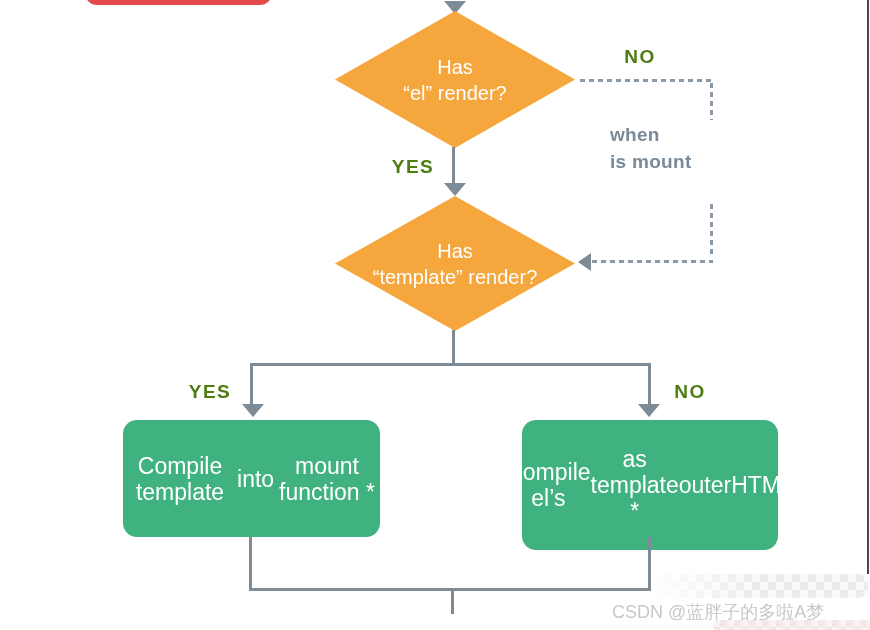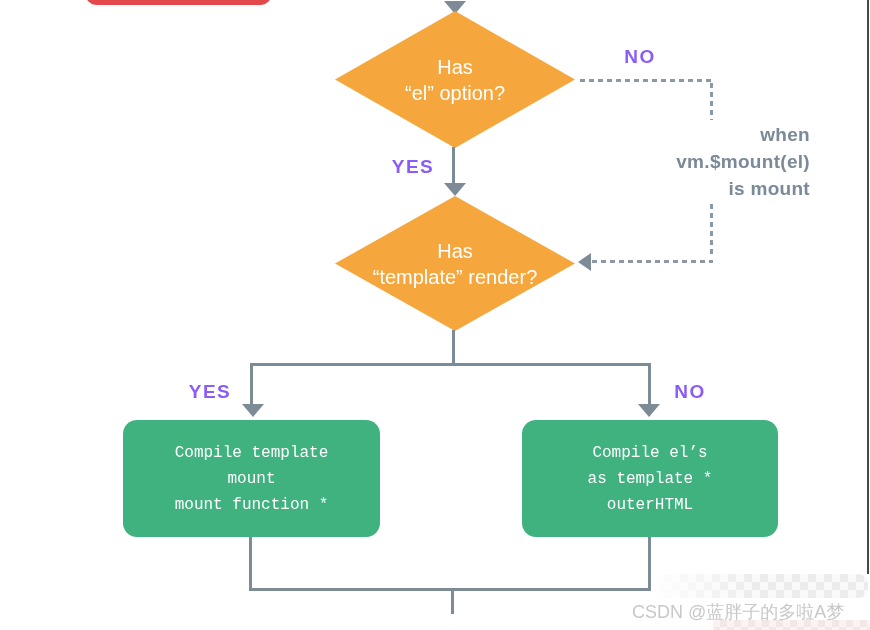--- a/index.html
+++ b/index.html
@@ -9,82 +9,81 @@
   }
   
   .diamond{
     position:absolute;background:#F5A73E;
     clip-path:polygon(50% 0,100% 50%,50% 100%,0 50%);
     display:flex;flex-direction:column;align-items:center;justify-content:center;
     color:#ffffff;font-size:20px;line-height:26px;text-align:center;
   }
   .gbox{
     position:absolute;background:#3FB27F;border-radius:14px;
-    display:flex;flex-direction:column;align-items:center;justify-content:center;
-    color:#ffffff;font-size:16px;line-height:26px;text-align:center;font-family:Liberation Mono, monospace;
+    display:flex;flex-direction:row;align-items:center;justify-content:center;
+    color:#ffffff;font-size:23px;line-height:26px;text-align:center;
   }
   .line{position:absolute;background:#7D8B96;}
   .dash-h{position:absolute;height:3px;background:repeating-linear-gradient(to right,#8B99A6 0 5px,transparent 5px 9px);}
   .dash-v{position:absolute;width:3px;background:repeating-linear-gradient(to bottom,#8B99A6 0 5px,transparent 5px 9px);}
   .arrow-down{position:absolute;width:0;height:0;border-left:11px solid transparent;border-right:11px solid transparent;border-top:13px solid #7D8B96;}
   .arrow-left{position:absolute;width:0;height:0;border-top:9px solid transparent;border-bottom:9px solid transparent;border-right:13px solid #7D8B96;}
   .lbl{
-    position:absolute;color:#8b5cf6;font-weight:bold;font-size:19px;
+    position:absolute;color:#4d7c0f;font-weight:bold;font-size:19px;
     letter-spacing:1.5px;text-align:center;
   }
   .note{
     position:absolute;color:#7A8A99;font-weight:bold;font-size:19px;
-    line-height:27px;text-align:right;letter-spacing:0.3px;
+    line-height:27px;text-align:left;letter-spacing:0.3px;
   }
   .red-banner{
     position:absolute;left:85px;top:-19px;width:187px;height:24px;
     border-radius:12px;background:#E2484C;
   }
   .right-edge{position:absolute;left:867px;top:0;width:2px;height:574px;background:#484848;}
   .mosaic{
     position:absolute;left:656px;top:574px;width:212px;height:24px;
     border-radius:0 9px 9px 0;
     background:
       linear-gradient(to right,rgba(255,255,255,0.95),rgba(255,255,255,0.05) 45%),
       repeating-conic-gradient(#ebebeb 0% 25%,#f9f9f9 0% 50%);
     background-size:100% 100%,16px 16px;
   }
   .pink-strip{
     position:absolute;left:713px;top:620px;width:157px;height:10px;
     background:repeating-conic-gradient(#f3e3e3 0% 25%,#fbf2f2 0% 50%);
     background-size:14px 14px;opacity:0.85;border-radius:3px;
   }
   .watermark{
-    position:absolute;left:632px;top:600px;width:238px;
+    position:absolute;left:612px;top:600px;width:238px;
     color:#C8C8C8;font-size:18px;white-space:nowrap;
   }
 </style>
 </head>
 <body>
 
 <div id="stage">
 
   <div class="red-banner"></div>
 
   <div class="right-edge"></div>
 
   <div class="arrow-down" style="left:444px;top:1px;"></div>
 
   <div class="diamond" style="left:335px;top:11px;width:240px;height:137px;">
     <div>Has</div>
-    <div>“el” option?</div>
+    <div>“el” render?</div>
   </div>
 
   <div class="lbl" style="left:600px;top:46px;width:80px;">NO</div>
   <div class="dash-h" style="left:580px;top:79px;width:133px;"></div>
   <div class="dash-v" style="left:710px;top:83px;height:37px;"></div>
 
   <div class="note" style="left:610px;top:121px;width:200px;">
     <div>when</div>
-    <div>vm.$mount(el)</div>
     <div>is mount</div>
   </div>
 
   <div class="dash-v" style="left:710px;top:204px;height:54px;"></div>
   <div class="dash-h" style="left:592px;top:260px;width:121px;"></div>
   <div class="arrow-left" style="left:578px;top:253px;"></div>
 
   <div class="lbl" style="left:378px;top:156px;width:70px;">YES</div>
   <div class="line" style="left:452px;top:147px;width:3px;height:38px;"></div>
   <div class="arrow-down" style="left:444px;top:183px;"></div>
@@ -99,25 +98,25 @@
   <div class="line" style="left:250px;top:363px;width:3px;height:42px;"></div>
   <div class="line" style="left:648px;top:363px;width:3px;height:42px;"></div>
   <div class="arrow-down" style="left:242px;top:404px;"></div>
   <div class="arrow-down" style="left:638px;top:404px;"></div>
 
   <div class="lbl" style="left:175px;top:381px;width:70px;">YES</div>
   <div class="lbl" style="left:655px;top:381px;width:70px;">NO</div>
 
   <div class="gbox" style="left:123px;top:420px;width:257px;height:117px;">
     <div>Compile template</div>
-    <div>mount</div>
+    <div>into</div>
     <div>mount function *</div>
   </div>
 
-  <div class="gbox" style="left:522px;top:420px;width:256px;height:117px;">
+  <div class="gbox" style="left:522px;top:420px;width:256px;height:130px;">
     <div>Compile el’s</div>
     <div>as template *</div>
     <div>outerHTML</div>
   </div>
 
   <div class="line" style="left:249px;top:537px;width:3px;height:53px;"></div>
   <div class="line" style="left:648px;top:537px;width:3px;height:53px;"></div>
   <div class="line" style="left:249px;top:588px;width:402px;height:3px;"></div>
   <div class="line" style="left:451px;top:590px;width:3px;height:24px;"></div>
 

